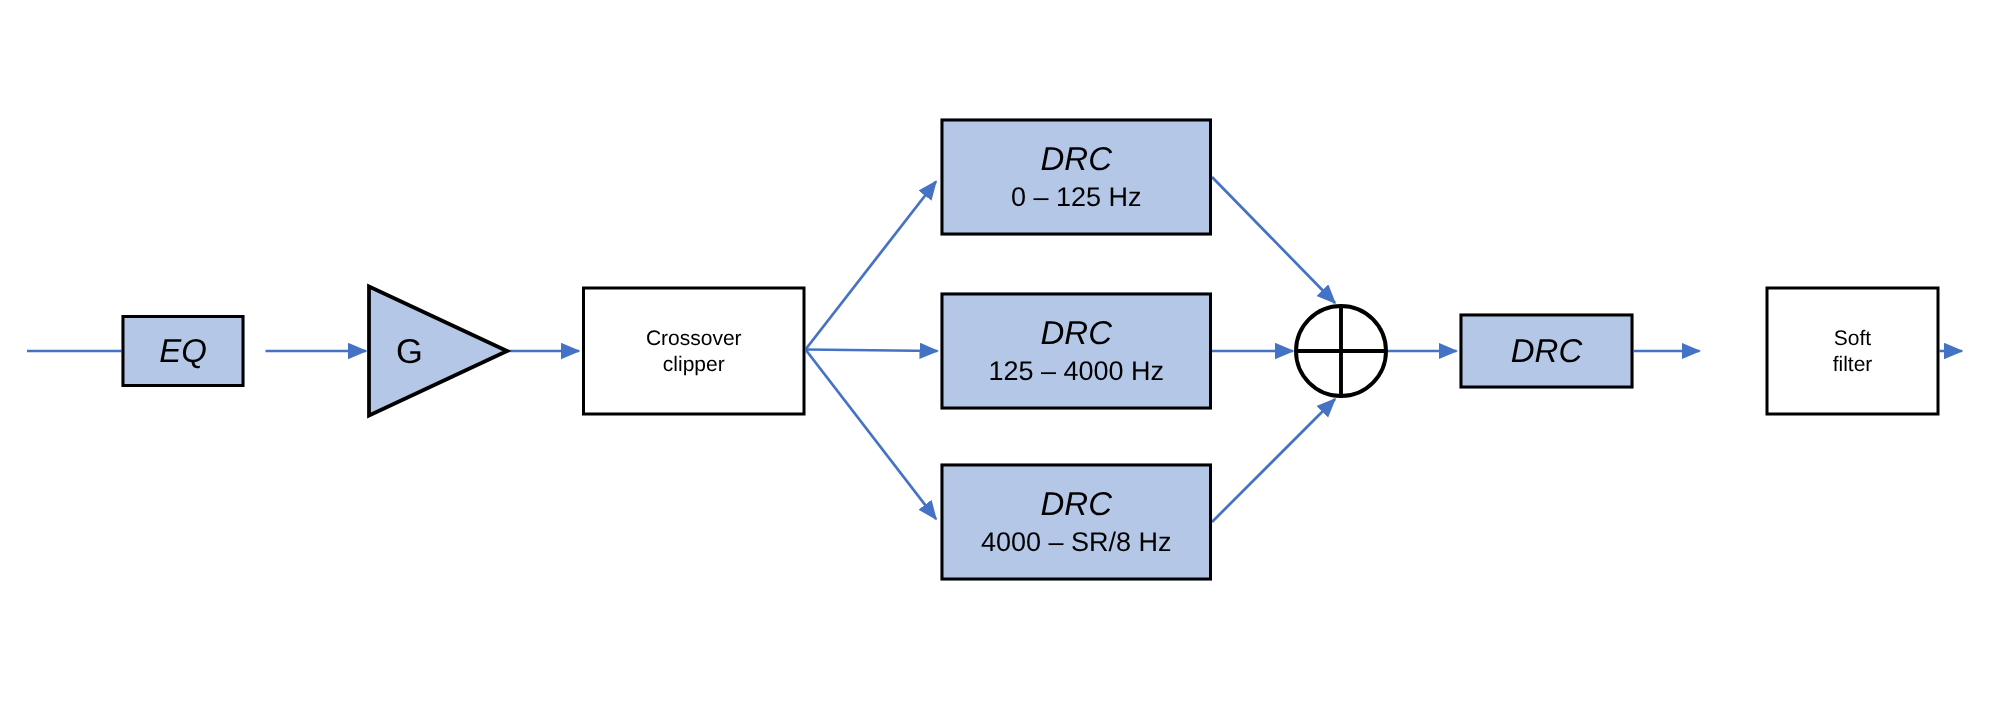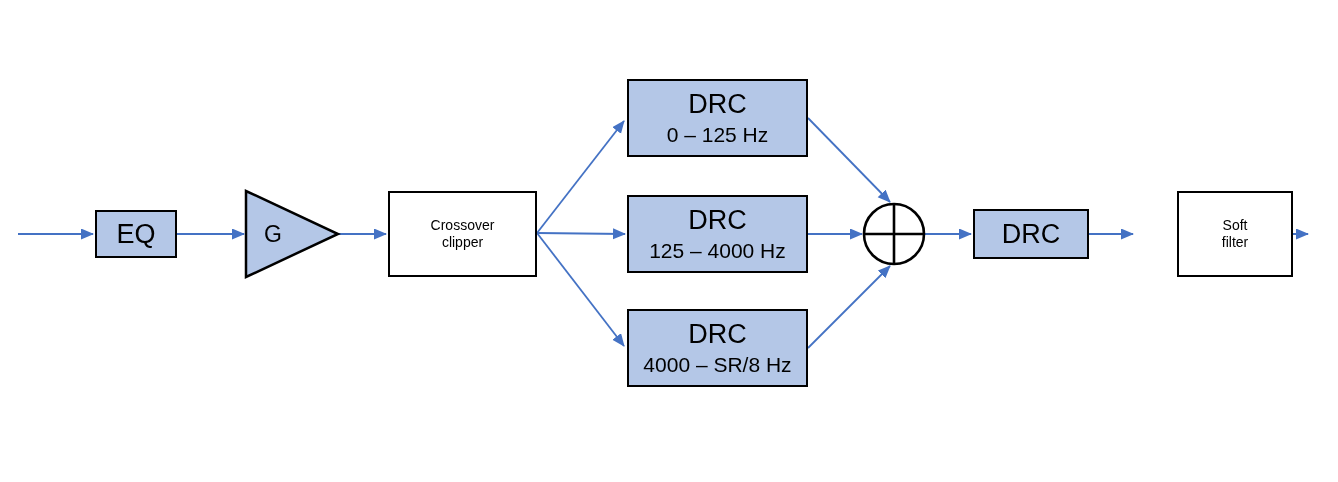--- a/index.html
+++ b/index.html
@@ -54,25 +54,25 @@
     background: var(--fill);
     border: 2.5px solid var(--stroke);
     display: flex;
     flex-direction: column;
     align-items: center;
     justify-content: center;
     text-align: center;
     line-height: 1.22;
   }
   .node.white { background: var(--bg); }
-  .lbl-lg  { font-size: 27px; }
+  .lbl-lg  { font-size: 22px; font-style: italic; }
   .lbl-md  { font-size: 14px; }
-  .lbl-sub { font-size: 21px; margin-top: 1px; }
+  .lbl-sub { font-size: 18px; margin-top: 1px; }
 
-  #eq        { left: 95px;  top: 210px; width: 82px;  height: 48px; }
+  #eq        { left: 81px;  top: 210px; width: 82px;  height: 48px; }
   #crossover { left: 388px; top: 191px; width: 149px; height: 86px; }
   #drc-low   { left: 627px; top: 79px;  width: 181px; height: 78px; }
   #drc-mid   { left: 627px; top: 195px; width: 181px; height: 78px; }
   #drc-high  { left: 627px; top: 309px; width: 181px; height: 78px; }
   #drc-post  { left: 973px; top: 209px; width: 116px; height: 50px; }
   #soft      { left: 1135px;top: 191px; width: 116px; height: 86px; margin-left: 42px; }
 
   #gain-label {
     position: absolute;
     left: 246px; top: 210px;

